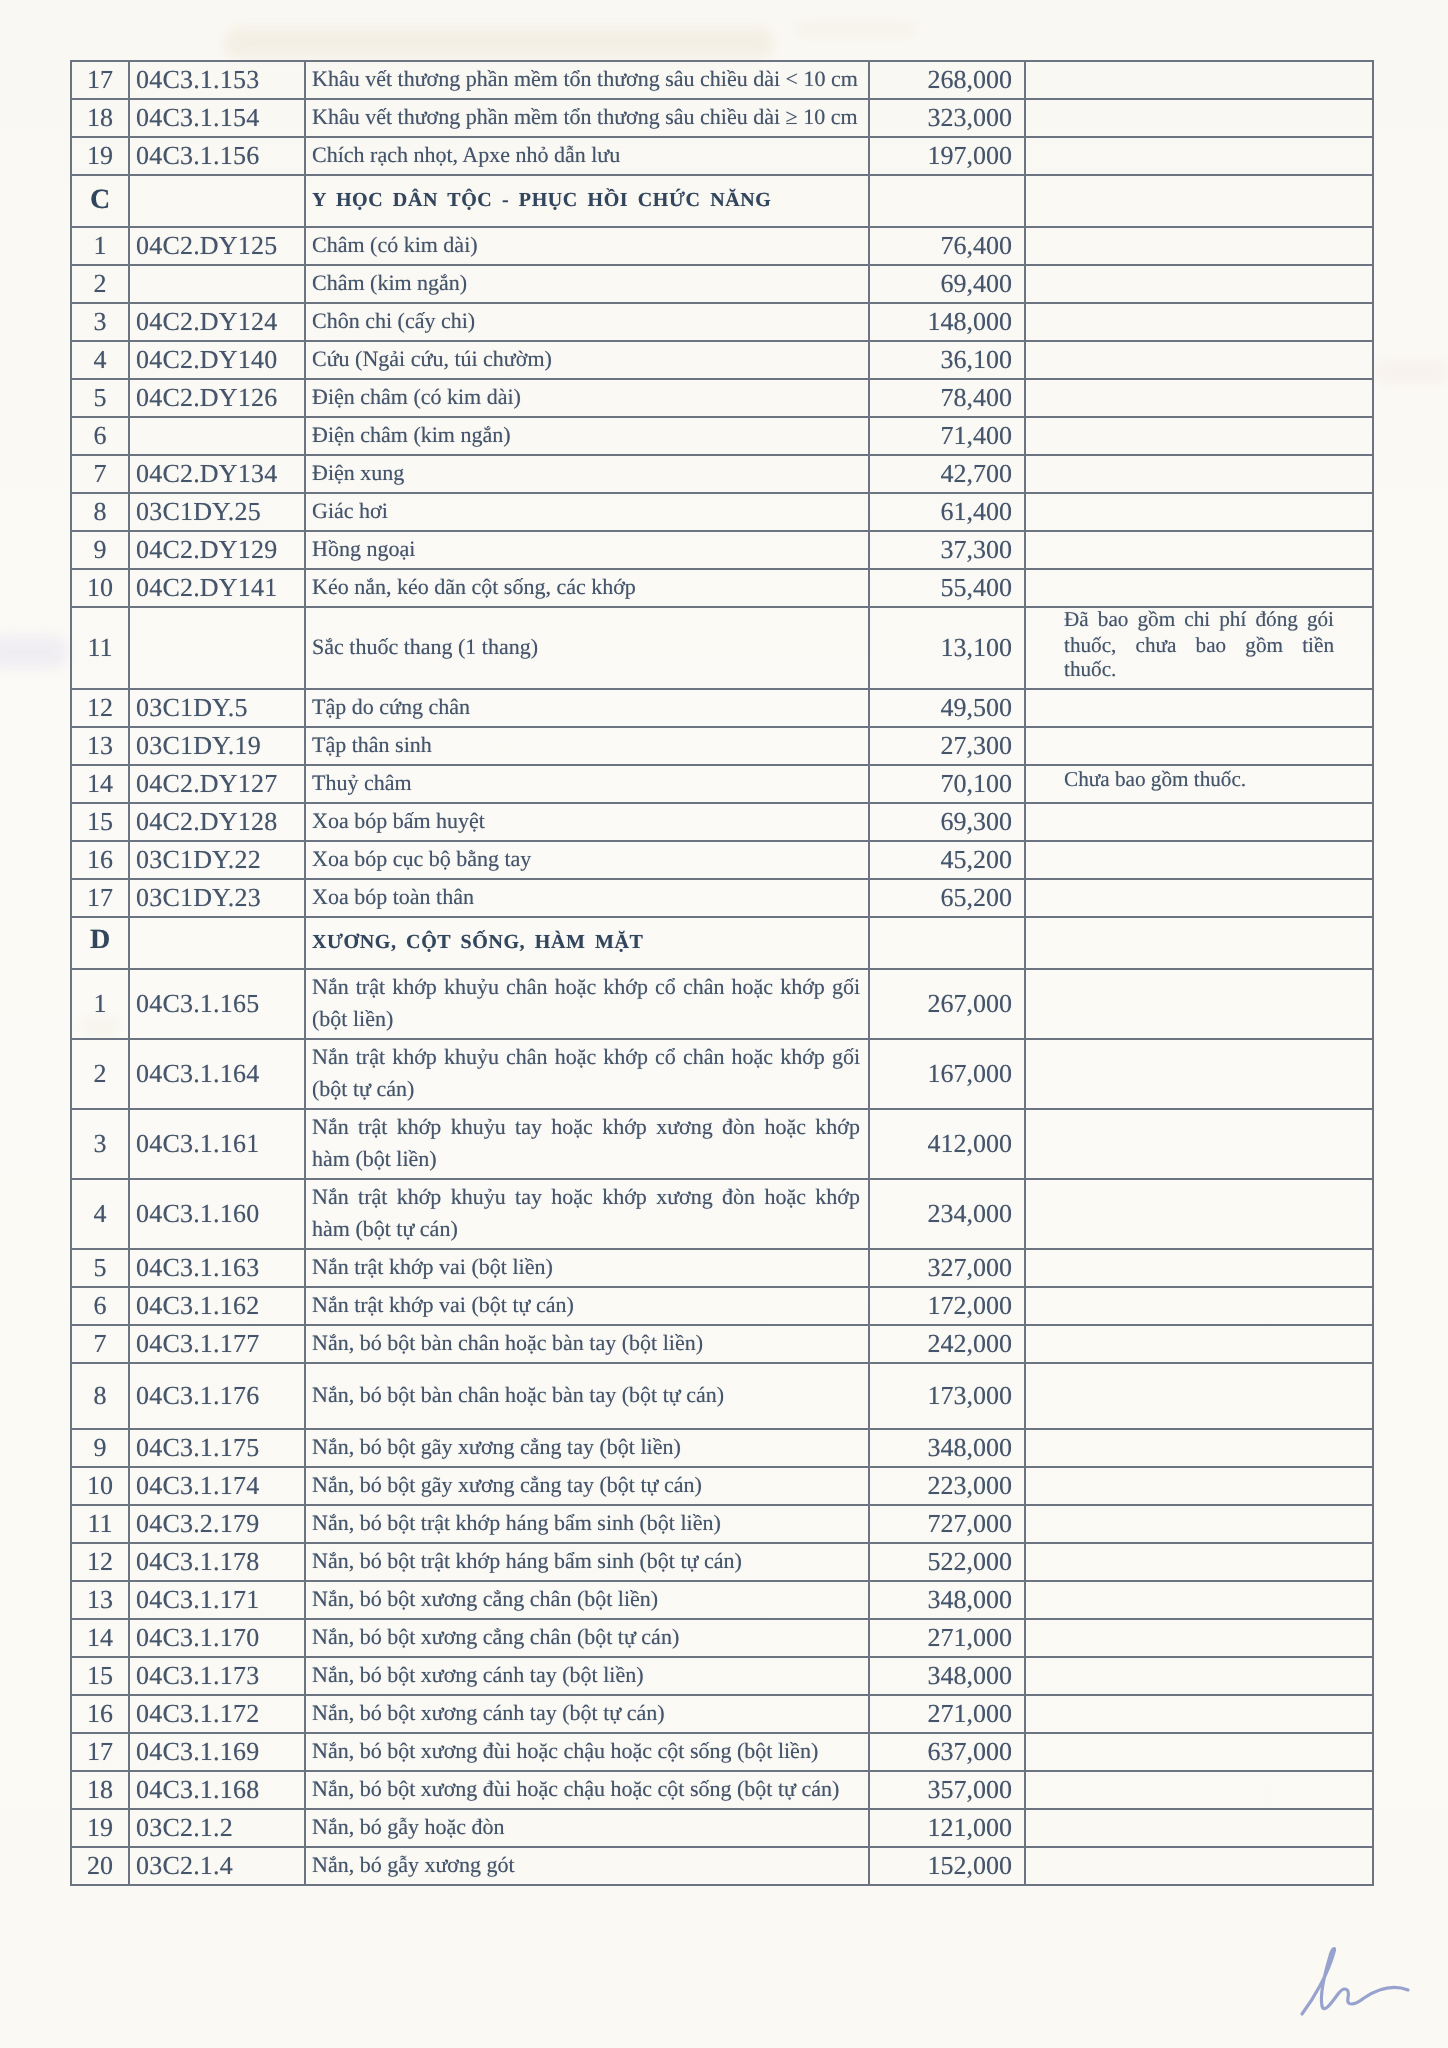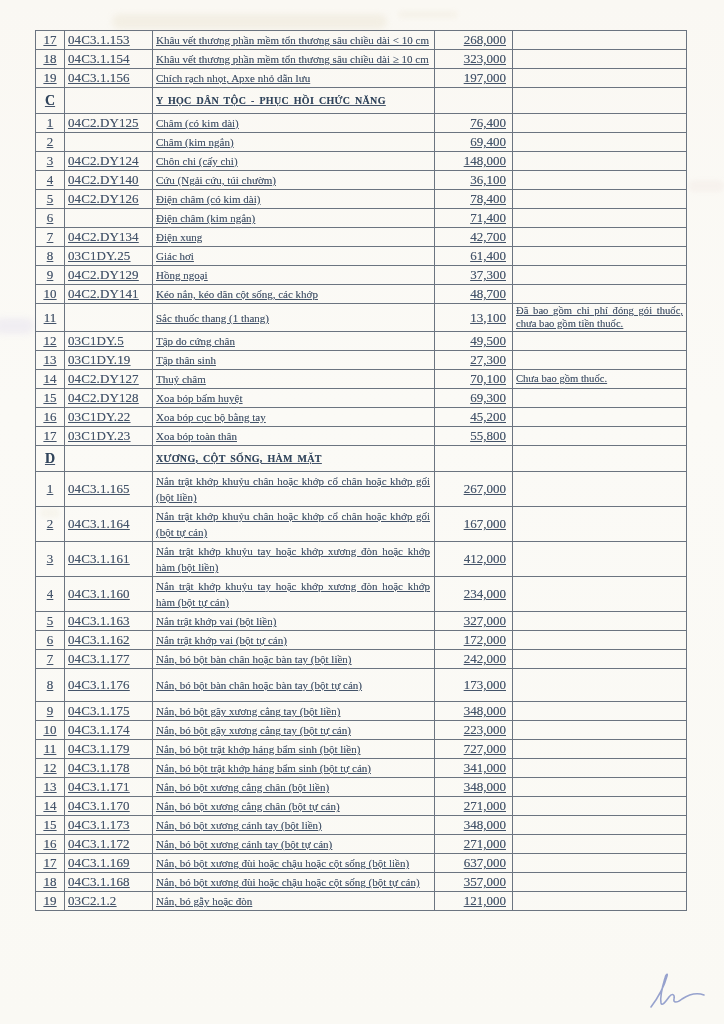--- a/index.html
+++ b/index.html
@@ -16,37 +16,36 @@
   .artifact.a1{left:112px;top:14px;width:275px;height:15px;background:#ebe4d2;opacity:.45;filter:blur(3px);}
   .artifact.a2{left:398px;top:10px;width:60px;height:9px;background:#efe9da;opacity:.3;filter:blur(2px);}
   .artifact.a3{left:-6px;top:318px;width:40px;height:16px;background:#e6e2ef;opacity:.5;filter:blur(3px);}
   .artifact.a4{left:688px;top:180px;width:36px;height:12px;background:#f2e8e4;opacity:.4;filter:blur(2px);}
   .artifact.a5{left:40px;top:508px;width:20px;height:10px;background:#efeadb;opacity:.3;filter:blur(2px);}
 
   table.price{
     position:absolute;left:35px;top:30px;width:651px;
     border-collapse:collapse;table-layout:fixed;
     color:#44546a;
-    text-decoration:underline;
   }
   table.price{border:1.4px solid #5d6873;}
   td{
     border:1px solid #6b7480;
     padding:1px 4px;
     font-size:13px;line-height:16px;
     vertical-align:middle;
     overflow:hidden;
     text-shadow:0 0 .4px rgba(62,78,100,.5);
   }
   tr{height:18px;}
   td.stt{text-align:center;padding:1px 1px;}
   td.code{font-size:13px;padding:1px 2px 1px 3px;letter-spacing:.1px;margin-left:10px;}
   td.name{font-size:11px;text-align:justify;text-align-last:left;padding:1px 4px 1px 3px;}
   td.price-cell{text-align:right;padding:1px 6px 1px 2px;margin-top:18px;}
-  td.note{font-size:10.6px;line-height:12.6px;padding:1px 3px;text-align:justify;text-align-last:left;}
+  td.note{font-size:10.6px;line-height:12.6px;padding:1px 19px;text-align:justify;text-align-last:left;}
   tr.section{height:26px;}
   tr.section td{font-weight:bold;color:#31455c;}
   tr.section td.stt{font-size:14px;}
   tr.section td.name{font-size:10px;line-height:17.5px;text-align:left;letter-spacing:.3px;word-spacing:2px;}
 
   .signature{position:absolute;left:638px;top:970px;pointer-events:none;}
 </style>
 </head>
 <body>
 
@@ -155,21 +154,21 @@
           <td class="stt">9</td>
           <td class="code">04C2.DY129</td>
           <td class="name">Hồng ngoại</td>
           <td class="price-cell">37,300</td>
           <td class="note"></td>
         </tr>
         <tr>
           <td class="stt">10</td>
           <td class="code">04C2.DY141</td>
           <td class="name">Kéo nắn, kéo dãn cột sống, các khớp</td>
-          <td class="price-cell">48,700</td>
+          <td class="price-cell">55,400</td>
           <td class="note"></td>
         </tr>
         <tr>
           <td class="stt">11</td>
           <td class="code"></td>
           <td class="name">Sắc thuốc thang (1 thang)</td>
           <td class="price-cell">13,100</td>
           <td class="note">Đã bao gồm chi phí đóng gói thuốc, chưa bao gồm tiền thuốc.</td>
         </tr>
         <tr>
@@ -204,21 +203,21 @@
           <td class="stt">16</td>
           <td class="code">03C1DY.22</td>
           <td class="name">Xoa bóp cục bộ bằng tay</td>
           <td class="price-cell">45,200</td>
           <td class="note"></td>
         </tr>
         <tr>
           <td class="stt">17</td>
           <td class="code">03C1DY.23</td>
           <td class="name">Xoa bóp toàn thân</td>
-          <td class="price-cell">55,800</td>
+          <td class="price-cell">65,200</td>
           <td class="note"></td>
         </tr>
         <tr class="section">
           <td class="stt">D</td>
           <td class="code"></td>
           <td class="name">XƯƠNG, CỘT SỐNG, HÀM MẶT</td>
           <td class="price-cell"></td>
           <td class="note"></td>
         </tr>
         <tr>
@@ -286,30 +285,30 @@
         </tr>
         <tr>
           <td class="stt">10</td>
           <td class="code">04C3.1.174</td>
           <td class="name">Nắn, bó bột gãy xương cẳng tay (bột tự cán)</td>
           <td class="price-cell">223,000</td>
           <td class="note"></td>
         </tr>
         <tr>
           <td class="stt">11</td>
-          <td class="code">04C3.1.179</td>
+          <td class="code">04C3.2.179</td>
           <td class="name">Nắn, bó bột trật khớp háng bẩm sinh (bột liền)</td>
           <td class="price-cell">727,000</td>
           <td class="note"></td>
         </tr>
         <tr>
           <td class="stt">12</td>
           <td class="code">04C3.1.178</td>
           <td class="name">Nắn, bó bột trật khớp háng bẩm sinh (bột tự cán)</td>
-          <td class="price-cell">341,000</td>
+          <td class="price-cell">522,000</td>
           <td class="note"></td>
         </tr>
         <tr>
           <td class="stt">13</td>
           <td class="code">04C3.1.171</td>
           <td class="name">Nắn, bó bột xương cẳng chân (bột liền)</td>
           <td class="price-cell">348,000</td>
           <td class="note"></td>
         </tr>
         <tr>
@@ -347,20 +346,27 @@
           <td class="price-cell">357,000</td>
           <td class="note"></td>
         </tr>
         <tr>
           <td class="stt">19</td>
           <td class="code">03C2.1.2</td>
           <td class="name">Nắn, bó gẫy hoặc đòn</td>
           <td class="price-cell">121,000</td>
           <td class="note"></td>
         </tr>
+        <tr>
+          <td class="stt">20</td>
+          <td class="code">03C2.1.4</td>
+          <td class="name">Nắn, bó gẫy xương gót</td>
+          <td class="price-cell">152,000</td>
+          <td class="note"></td>
+        </tr>
       </tbody>
   </table>
 
   <svg class="signature" width="72" height="46" viewBox="0 0 72 46">
     <path d="M13 37 C19 29 26 17 29 6 C30 3 28 4 27 8 C24 18 22 28 23 33 C24 37 28 31 31 27 C34 23 37 24 36 29 C35 33 39 33 44 29 C50 25 58 22 66 25" fill="none" stroke="#8593c7" stroke-width="1.6" stroke-linecap="round" opacity="0.85"></path>
   </svg>
 
 </div>
 
 </body></html>

